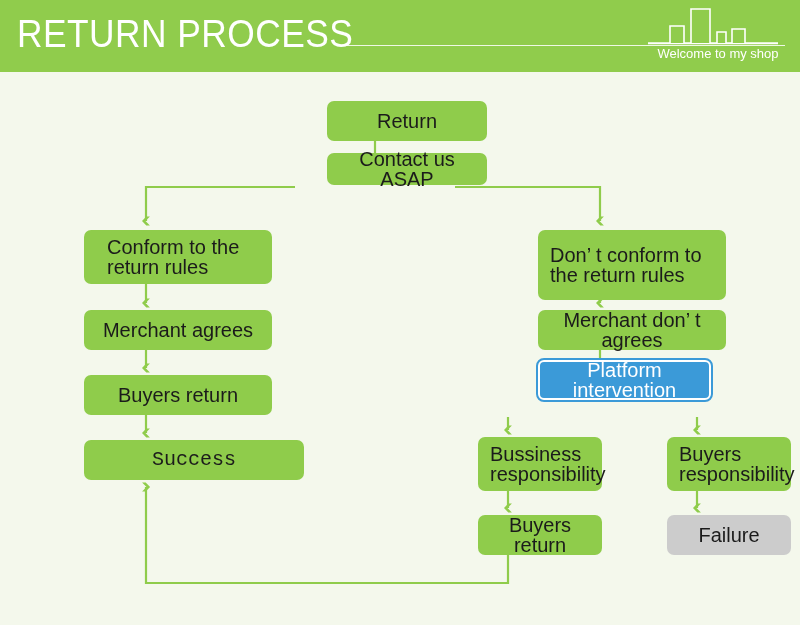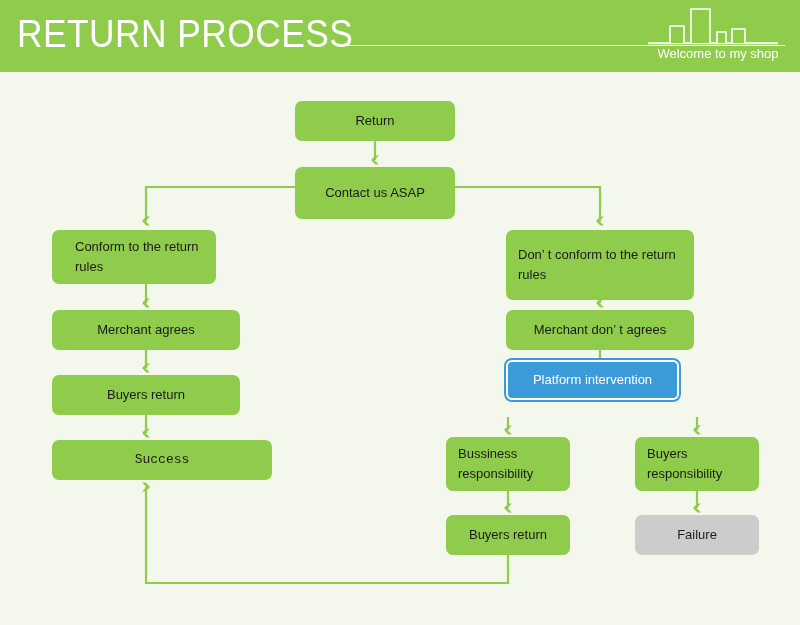--- a/index.html
+++ b/index.html
@@ -63,25 +63,26 @@
     width: 800px; height: 553px;
     pointer-events: none;
   }
 
   
   .node {
     position: absolute;
     border-radius: 7px;
     background: #8fcc4b;
     color: #1b1b1b;
-    font-size: 13px;
+    font-size: 20px;
     line-height: 20px;
     display: flex;
     align-items: center;
     padding: 4px 12px;
+    margin-left: 32px;
   }
   .node.center { justify-content: center; text-align: center; }
   .node.left   { justify-content: flex-start; text-align: left; }
   .node .label { display: block; width: 100%; }
   .node.grey { background: #cccccc; }
   .node.blue {
     background: #3b9ad8;
     color: #ffffff;
     border: 2px solid #ffffff;
     outline: 2px solid #3b9ad8;
@@ -134,25 +135,25 @@
         <line x1="697" y1="419" x2="697" y2="436" marker-end="url(#arrowhead)"></line>
 
         <path d="M508 483 L508 511 L146 511 L146 415" marker-end="url(#arrowhead)"></path>
       </g>
     </svg>
 
     <div class="node center" style="left:295px; top:29px; width:160px; height:40px;">
       <span class="label">Return</span>
     </div>
 
-    <div class="node center" style="left:295px; top:95px; width:160px; height:52px;">
+    <div class="node center" style="left:295px; top:81px; width:160px; height:32px;">
       <span class="label">Contact us ASAP</span>
     </div>
 
-    <div class="node left" style="left:52px; top:158px; width:164px; height:54px;padding-left:23px;">
+    <div class="node left" style="left:52px; top:158px; width:188px; height:54px;padding-left:23px;">
       <span class="label">Conform to the return rules</span>
     </div>
 
     <div class="node center" style="left:52px; top:238px; width:188px; height:40px;">
       <span class="label">Merchant agrees</span>
     </div>
 
     <div class="node center" style="left:52px; top:303px; width:188px; height:40px;">
       <span class="label">Buyers return</span>
     </div>

